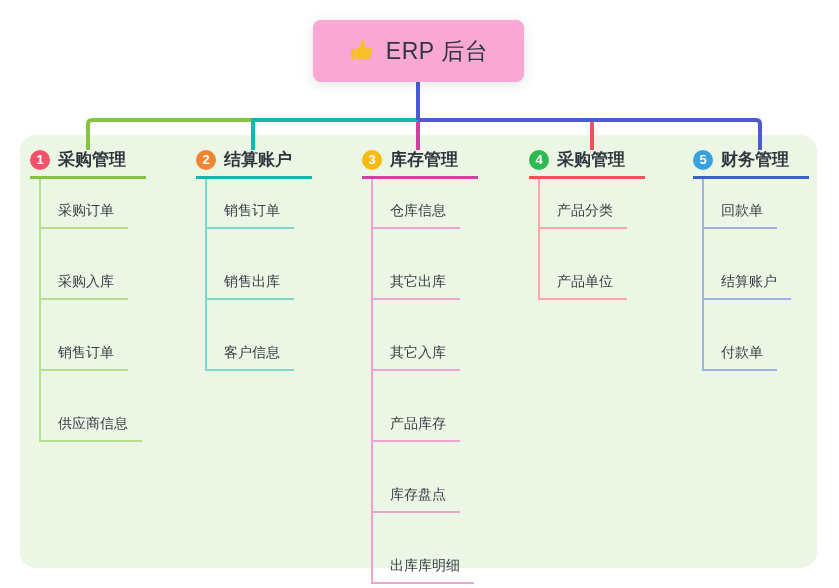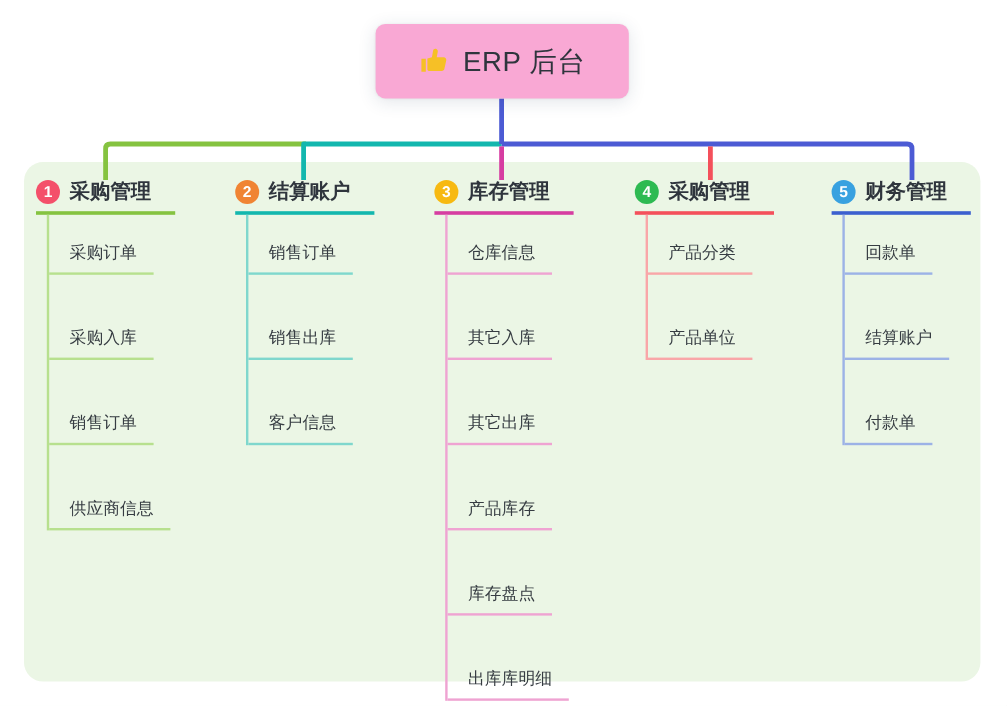--- a/index.html
+++ b/index.html
@@ -101,24 +101,24 @@
   <div class="branch" style="left: 362px; --main: #d63da1; --light: #efa3d2; --badge: #f7b912;">
     <div class="bh">
       <span class="num">3</span>
       <span class="bt">库存管理</span>
     </div>
     <div class="items">
         <div class="item">
           <span class="item-label">仓库信息</span>
         </div>
         <div class="item">
-          <span class="item-label">其它入库</span>
+          <span class="item-label">其它出库</span>
         </div>
         <div class="item">
-          <span class="item-label">其它出库</span>
+          <span class="item-label">其它入库</span>
         </div>
         <div class="item">
           <span class="item-label">产品库存</span>
         </div>
         <div class="item">
           <span class="item-label">库存盘点</span>
         </div>
         <div class="item">
           <span class="item-label">出库库明细</span>
         </div>

